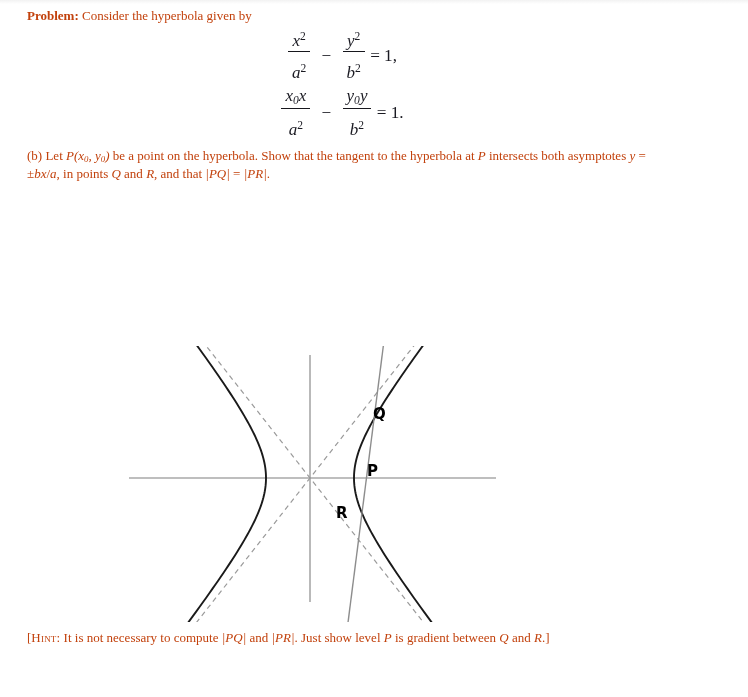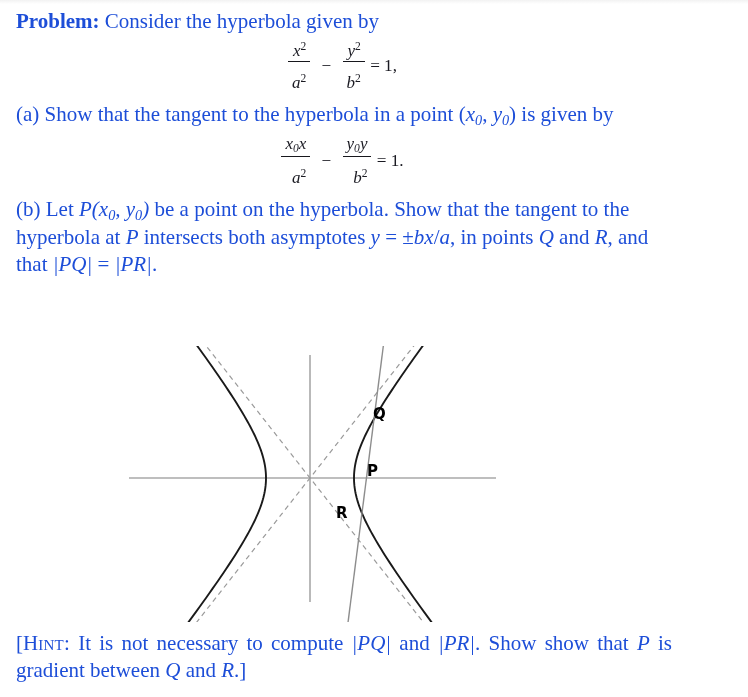--- a/index.html
+++ b/index.html
@@ -28,25 +28,25 @@
     width: 748px; height: 4px;
     background: linear-gradient(to bottom, #f2f2f2, #ffffff);
   }
   .content {
     position: absolute;
     left: 12px;
     top: 8px;
     width: 660px;
   }
   .para {
-    font-size: 21px;
+    font-size: 13px;
     line-height: 1.30;
-    margin: 0 0 0 4px;
+    margin: 0 0 0 15px;
     text-align: left;
-    color: #1d4ed8;
+    color: #c2410c;
   }
   .para-just {
     text-align: justify;
     text-justify: inter-word;
   }
   .blk {
     margin-top: 9px;
   }
   .bold {
     font-weight: bold;
@@ -75,21 +75,21 @@
 
   
   .eq {
     text-align: center;
     margin: 6px 0 4px 0;
     font-size: 17.2px;
   }
   .frac {
     display: inline-block;
     vertical-align: middle;
-    text-align: right;
+    text-align: center;
     line-height: 1.05;
     margin: 0 1px;
   }
   .frac .num {
     display: block;
     padding: 0 4px 1px 4px;
     font-size: 17px;
   }
   .frac .den {
     display: block;
@@ -150,23 +150,20 @@
       </span>
       <span class="eqop">−</span>
       <span class="frac">
         <span class="num"><span class="m">y</span><span class="sup">2</span></span>
         <span class="den"><span class="m">b</span><span class="sup">2</span></span>
       </span>
       <span class="eqtail">= 1,</span>
     </div>
 
 
-    <p class="para blk">
-      <span>(a)</span><span> Show that the tangent to the hyperbola in a point </span><span>(<span class="m">x</span><span class="sub">0</span>, <span class="m">y</span><span class="sub">0</span>)</span><span> is given by</span>
-    </p>
 
     <div class="eq">
       <span class="frac">
         <span class="num"><span class="m">x</span><span class="sub">0</span><span class="m">x</span></span>
         <span class="den"><span class="m">a</span><span class="sup">2</span></span>
       </span>
       <span class="eqop">−</span>
       <span class="frac">
         <span class="num"><span class="m">y</span><span class="sub">0</span><span class="m">y</span></span>
         <span class="den"><span class="m">b</span><span class="sup">2</span></span>
@@ -195,16 +192,16 @@
       <line id="tangent-line" x1="310.00" y1="574.09" x2="434.00" y2="-396.73" stroke="#8d8d8d" stroke-width="1.4"></line>
 
       <text id="label-q" class="fig-label" x="373" y="73">Q</text>
       <text id="label-p" class="fig-label" x="367" y="130">P</text>
       <text id="label-r" class="fig-label" x="336" y="172">R</text>
     </svg>
   </div>
 
   <div class="hint-wrap">
     <p class="para para-just">
-      <span>[</span><span class="sc">Hint:</span><span> It is not necessary to compute </span><span class="m">|<i>PQ</i>|</span><span> and </span><span class="m">|<i>PR</i>|</span><span>.  Show show that </span><span class="m">P</span><span> is gradient between </span><span class="m">Q</span><span> and </span><span class="m">R</span><span>.</span><span>]</span>
+      <span>[</span><span class="sc">Hint:</span><span> It is not necessary to compute </span><span class="m">|<i>PQ</i>|</span><span> and </span><span class="m">|<i>PR</i>|</span><span>.  Just show level </span><span class="m">P</span><span> is gradient between </span><span class="m">Q</span><span> and </span><span class="m">R</span><span>.</span><span>]</span>
     </p>
   </div>
 </div>
 
 </body></html>

